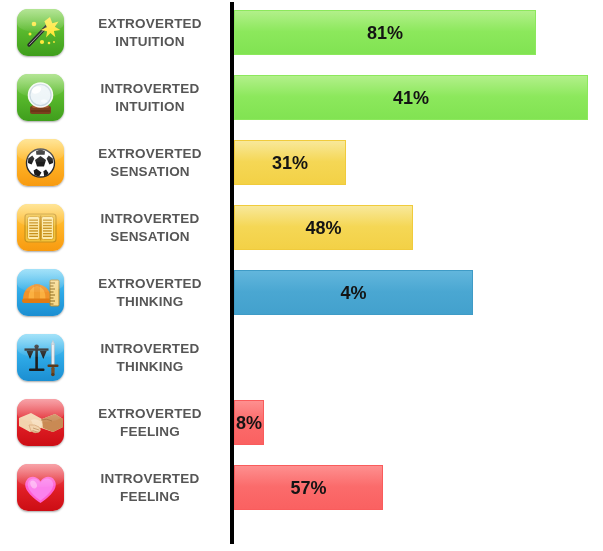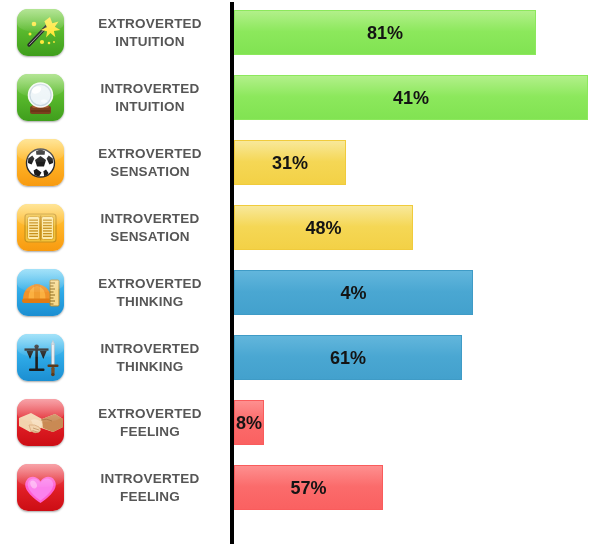--- a/index.html
+++ b/index.html
@@ -298,25 +298,20 @@
           <rect x="30.5" y="30.5" width="11" height="2.6" rx="1" fill="#5b3a1c"></rect>
           <rect x="34.3" y="33" width="3.3" height="7" rx="1.2" fill="#7a4e25"></rect>
           <circle cx="35.9" cy="40.5" r="1.8" fill="#5b3a1c"></circle>
         </svg>
       </div>
     </div>
     <div class="label-cell">
       <span class="label-line">INTROVERTED</span>
       <span class="label-line">THINKING</span>
     </div>
-    <div class="bar-track" style="width:228px;">
-      <div class="bar bar-blue" style="width:228px;">
-        <span class="bar-value">61%</span>
-      </div>
-    </div>
   </div>
 
   <div class="row" style="top:390px;">
     <div class="icon-cell">
       <div class="icon-tile tile-red">
         <svg width="47" height="47" viewBox="0 0 47 47">
           <path d="M2 19 L14 14 L25 20 L38 15 L46 20 L46 28 L36 33 L24 29 L13 33 L2 27 Z" fill="#f2d3ad"></path>
           <path d="M25 20 L38 15 L46 20 L46 28 L36 33 L26 29 Z" fill="#c98a54"></path>
           <path d="M14 21 q5 -2 9 1 q4 3 1 6 q-3 3 -7 0 Z" fill="#f7e0c2"></path>
           <path d="M12 26 q6 -1 10 2 q3 3 0 5 q-4 2 -8 -1 Z" fill="#f2d3ad" stroke="#d9ab7d" stroke-width="0.8"></path>

